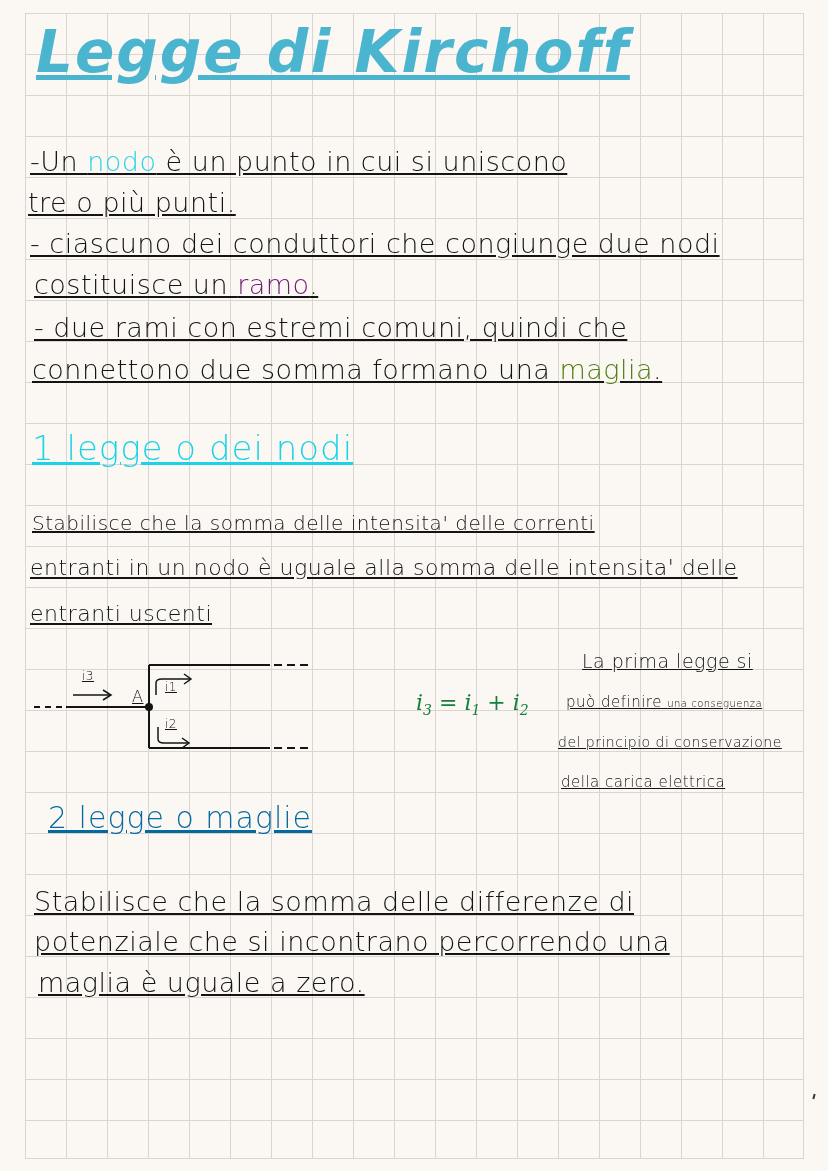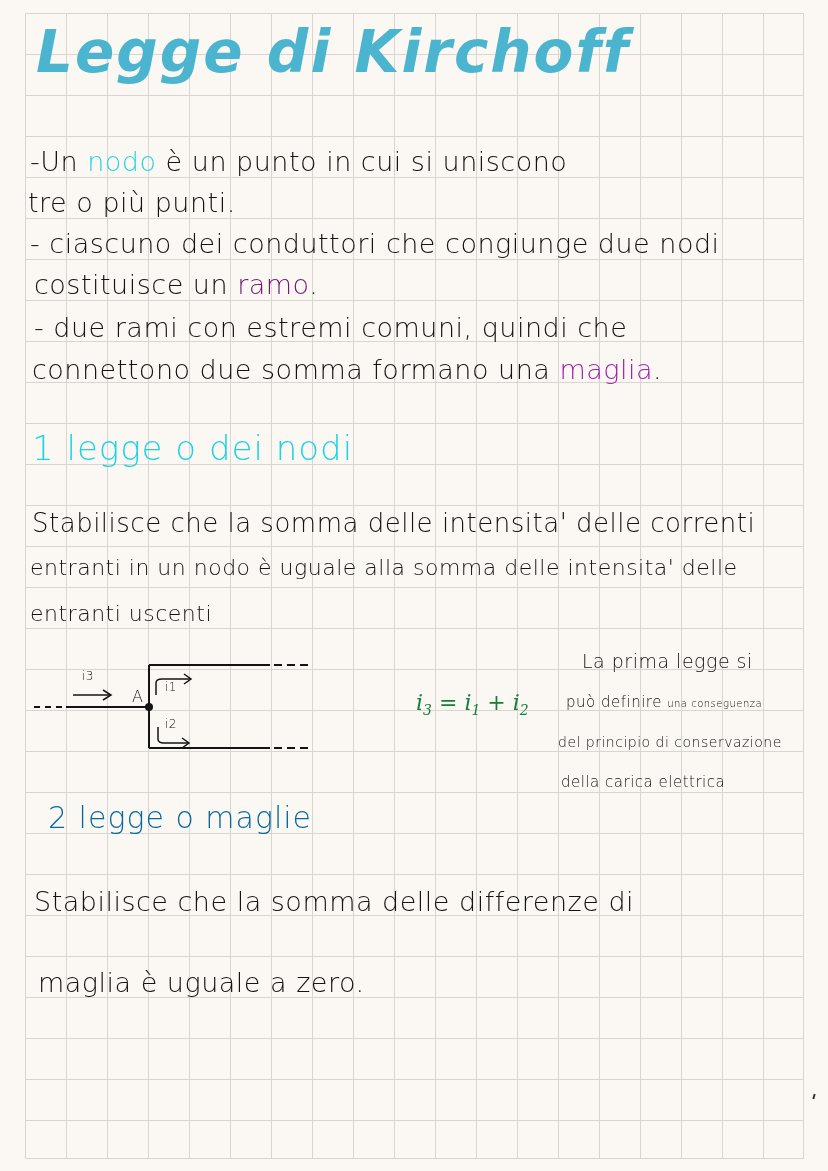--- a/index.html
+++ b/index.html
@@ -35,20 +35,21 @@
       border-bottom: 1px solid #d9d6d1;
       box-sizing: border-box;
     }
     .hw {
       position: absolute;
       white-space: nowrap;
       color: #141414;
       font-family: "DejaVu Sans", sans-serif;
       font-weight: 300;
       letter-spacing: 0.5px;
+      text-decoration: underline;
     }
     .title {
       font-size: 58px;
       font-weight: bold;
       letter-spacing: 2px;
       font-style: italic;
     }
     .heading {
       font-size: 34px;
       letter-spacing: 1px;
@@ -100,26 +101,26 @@
   <div class="hw body-line" style="left:30px; top:142px;">
     <span>-Un </span><span style="color:#27d4e3;text-align:center;">nodo</span><span> è un punto in cui si uniscono</span>
   </div>
   <div class="hw body-line" style="left:28px; top:183px;">tre o più punti.</div>
   <div class="hw body-line" style="left:30px; top:224px;">- ciascuno dei conduttori che congiunge due nodi</div>
   <div class="hw body-line" style="left:34px; top:265px;">
     <span>costituisce un </span><span style="color:#701a75;">ramo</span><span>.</span>
   </div>
   <div class="hw body-line" style="left:34px; top:308px;">- due rami con estremi comuni, quindi che</div>
   <div class="hw body-line" style="left:32px; top:350px;">
-    <span>connettono due somma formano una </span><span style="color:#a21caf;">maglia</span><span>.</span>
+    <span>connettono due somma formano una </span><span style="color:#4d7c0f;">maglia</span><span>.</span>
   </div>
 
   <div class="hw heading" style="left:32px; top:428px; color:#1cd3e6;">1 legge o dei nodi</div>
 
-  <div class="hw body-line" style="left:32px; top:503px; font-size:26px;">Stabilisce che la somma delle intensita' delle correnti</div>
+  <div class="hw body-line" style="left:32px; top:503px; font-size:20px;">Stabilisce che la somma delle intensita' delle correnti</div>
   <div class="hw body-line" style="left:30px; top:548px; font-size:22px;">entranti in un nodo è uguale alla somma delle intensita' delle</div>
   <div class="hw body-line" style="left:30px; top:594px; font-size:22px;">entranti uscenti</div>
 
   <div class="circuit">
     <svg width="290" height="100" viewBox="0 0 290 100">
 
       <line x1="4" y1="52" x2="36" y2="52" stroke="#141414" stroke-width="2" stroke-dasharray="6,5"></line>
 
       <line x1="36" y1="52" x2="119" y2="52" stroke="#141414" stroke-width="2"></line>
 
@@ -155,16 +156,17 @@
   <div class="hw" style="left:582px; top:650px; font-size:19px;">La prima legge si</div>
   <div class="hw" style="left:566px; top:693px; font-size:15px;">
     <span>può definire </span><span class="small-note" style="font-size:10px;">una conseguenza</span>
   </div>
   <div class="hw" style="left:558px; top:734px; font-size:14px;text-align:right;">del principio di conservazione</div>
   <div class="hw" style="left:561px; top:773px; font-size:15px;">della carica elettrica</div>
 
   <div class="hw heading" style="left:48px; top:800px; color:#0369a1; font-size:30px;">2 legge o maglie</div>
 
   <div class="hw body-line" style="left:34px; top:882px; font-size:27px;">Stabilisce che la somma delle differenze di</div>
+  <div class="hw body-line" style="left:34px; top:922px; font-size:27px;">potenziale che si incontrano percorrendo una</div>
   <div class="hw body-line" style="left:38px; top:963px; font-size:27px;">maglia è uguale a zero.</div>
 
   <div class="stray-mark"></div>
 </div>
 
 </body></html>

